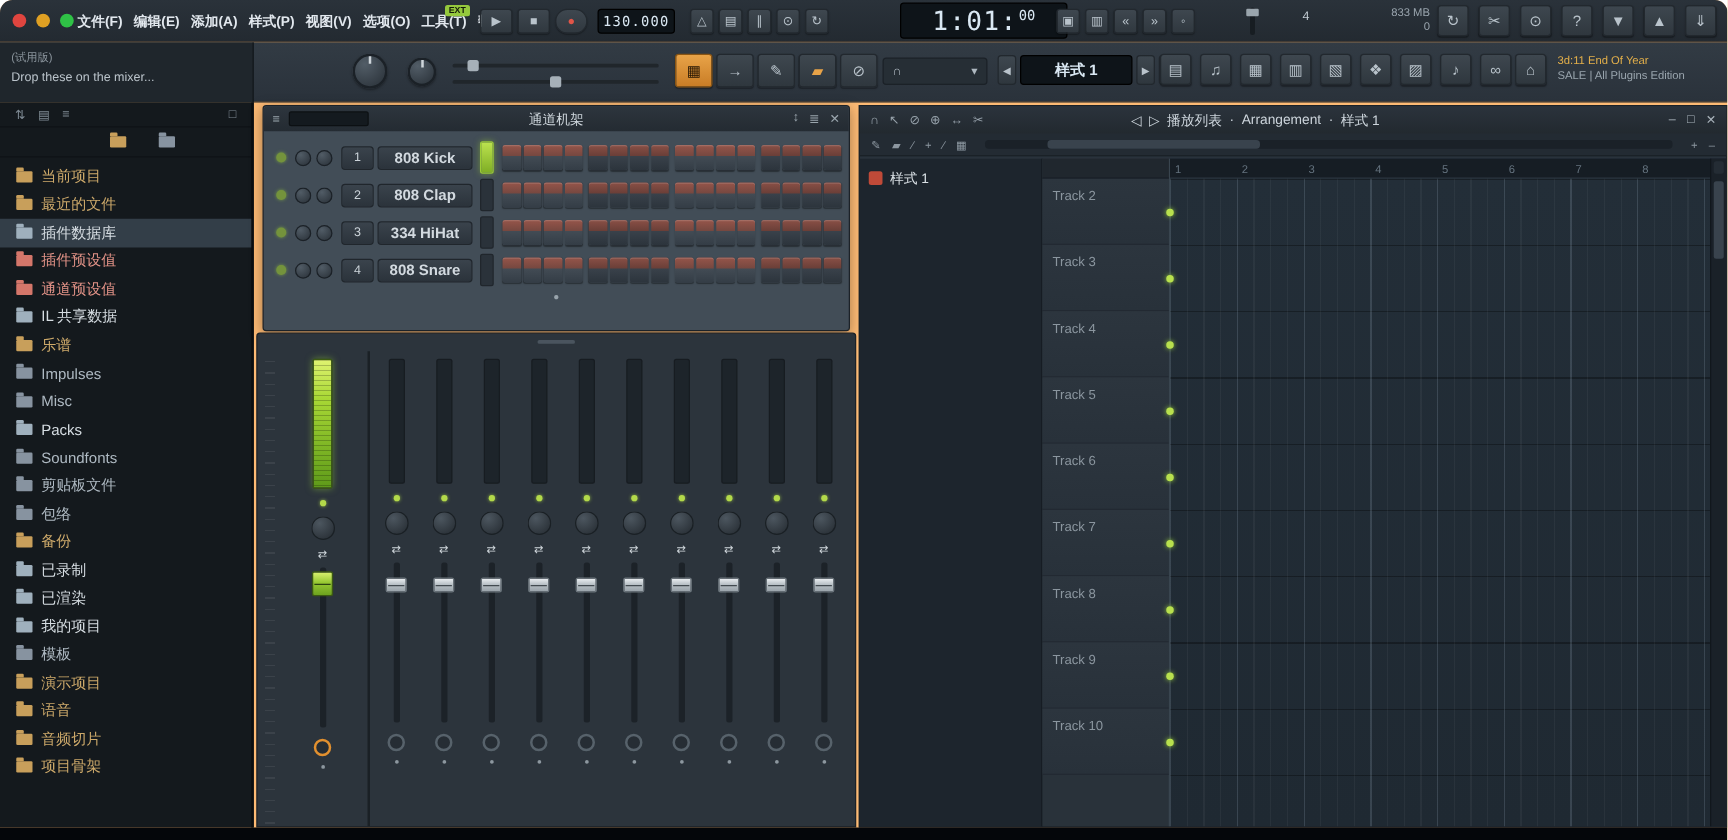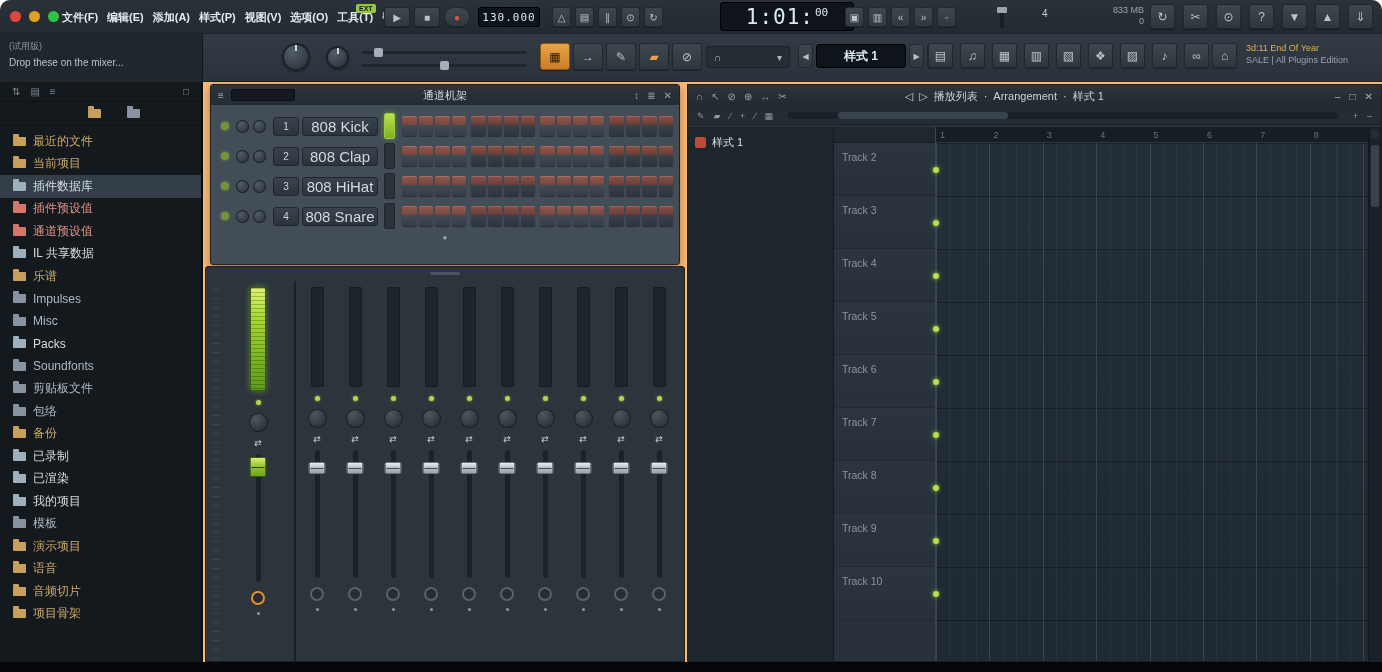--- a/index.html
+++ b/index.html
@@ -72,21 +72,21 @@
   .cr{position:absolute;left:210px;top:84px;width:470px;height:181px;background:#424d57;border:1px solid #1c2228;border-radius:3px;box-shadow:0 3px 10px rgba(0,0,0,.35);}
   .cr-title{height:20px;background:linear-gradient(#2d353d,#242b32);display:flex;align-items:center;gap:7px;padding:0 7px;border-radius:3px 3px 0 0;position:relative;color:#9aa5ad;font-size:10px;}
   .cr-lcd{width:64px;height:12px;background:#141a1f;border-radius:2px;border:1px solid #0c1013;}
   .cr-titletext{position:absolute;left:0;right:0;text-align:center;color:#cfd7dd;font-size:11px;pointer-events:none;}
   .cr-wicons{margin-left:auto;display:flex;gap:8px;color:#9aa5ad;font-size:10px;}
   .cr-body{padding:7px 8px 0 8px;display:flex;flex-direction:column;gap:2px;}
   .cr-row{height:28px;display:flex;align-items:center;}
   .cr-led{width:8px;height:8px;border-radius:50%;background:#74933c;box-shadow:0 0 3px rgba(140,190,60,.7);margin:0 7px 0 2px;flex:none;}
   .cr-knob{width:13px;height:13px;border-radius:50%;background:radial-gradient(circle at 35% 30%,#515c66,#242b32);margin-right:4px;box-shadow:inset 0 0 0 1px #1b2127;flex:none;}
   .cr-num{width:26px;height:19px;margin:0 3px;background:linear-gradient(#3a434c,#2b333b);border:1px solid #20262c;border-radius:3px;color:#ccd4da;font-size:10px;display:flex;align-items:center;justify-content:center;flex:none;}
-  .cr-name{width:76px;height:19px;background:linear-gradient(#3a434c,#2b333b);border:1px solid #20262c;border-radius:3px;color:#d2d9df;font-size:15px;display:flex;align-items:center;justify-content:center;flex:none;}
+  .cr-name{width:76px;height:19px;background:linear-gradient(#3a434c,#2b333b);border:1px solid #20262c;border-radius:3px;color:#d2d9df;font-size:12px;display:flex;align-items:center;justify-content:center;flex:none;font-weight:bold;}
   .cr-sel{width:11px;height:26px;margin:0 7px 0 6px;background:#2a323a;border:1px solid #20262c;border-radius:2px;flex:none;}
   .cr-sel.active{border-color:#9ccd36;background:linear-gradient(180deg,#bbe24e,#7fae25);box-shadow:0 0 5px rgba(150,200,50,.55);}
   .cr-steps{display:flex;gap:2px;}
   .cr-steps .step:nth-child(4n+1){margin-left:3px;}
   .cr-steps .step:first-child{margin-left:0;}
   .step{width:14.5px;height:20px;border-radius:2px;flex:none;background:linear-gradient(180deg,#8a5046 0%,#6b3f38 42%,#39414a 46%,#2c343c 100%);box-shadow:inset 0 1px 0 rgba(255,255,255,.14),0 1px 1px rgba(0,0,0,.4);}
   .step.beat{background:linear-gradient(180deg,#96554a 0%,#774840 42%,#424b54 46%,#343d46 100%);}
   .cr-foot{height:15px;display:flex;align-items:center;justify-content:center;color:#98a3ab;font-size:8px;}
 
   
@@ -264,25 +264,25 @@
       <span>≡</span>
       <span style="margin-left:auto">□</span>
     </div>
     <div class="br-tabs">
       <span class="b-folder c-gold"></span>
       <span class="b-folder c-grey"></span>
     </div>
     <div class="br-list">
         <div class="b-item">
           <span class="b-folder c-gold"></span>
+          <span class="b-label t-gold">当前项目</span>
+        </div>
+        <div class="b-item">
+          <span class="b-folder c-gold"></span>
           <span class="b-label t-gold">最近的文件</span>
-        </div>
-        <div class="b-item">
-          <span class="b-folder c-gold"></span>
-          <span class="b-label t-gold">当前项目</span>
         </div>
         <div class="b-item sel">
           <span class="b-folder c-white"></span>
           <span class="b-label t-white">插件数据库</span>
         </div>
         <div class="b-item">
           <span class="b-folder c-red"></span>
           <span class="b-label t-red">插件预设值</span>
         </div>
         <div class="b-item">
@@ -422,21 +422,21 @@
             <div class="step"></div>
             <div class="step"></div>
             <div class="step"></div>
           </div>
         </div>
         <div class="cr-row">
           <div class="cr-led"></div>
           <div class="cr-knob"></div>
           <div class="cr-knob"></div>
           <div class="cr-num">3</div>
-          <div class="cr-name">808 HiHat</div>
+          <div class="cr-name">334 HiHat</div>
           <div class="cr-sel"></div>
           <div class="cr-steps">
             <div class="step beat"></div>
             <div class="step beat"></div>
             <div class="step beat"></div>
             <div class="step beat"></div>
             <div class="step"></div>
             <div class="step"></div>
             <div class="step"></div>
             <div class="step"></div>

